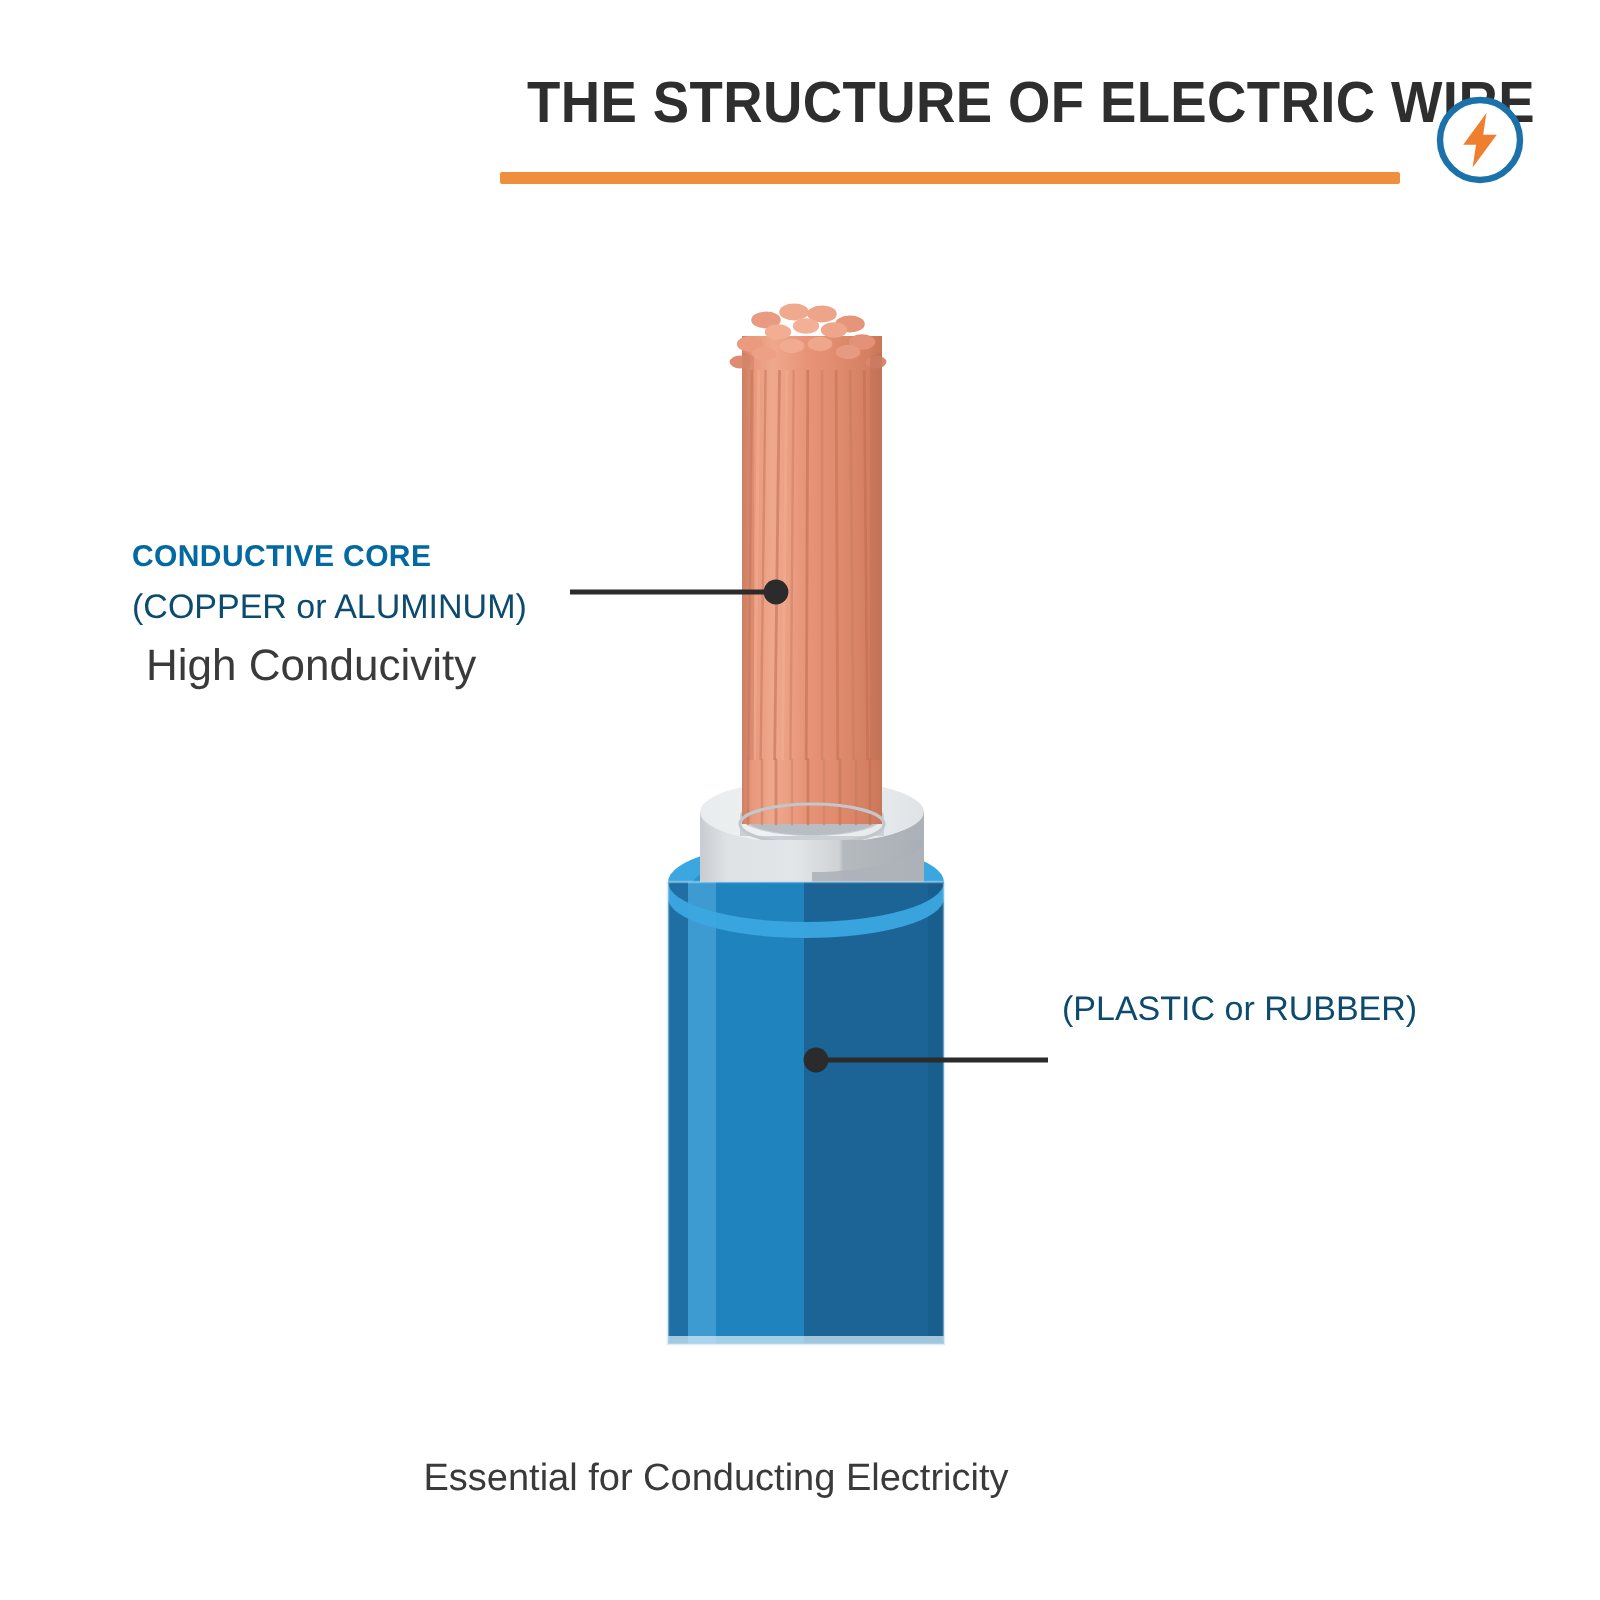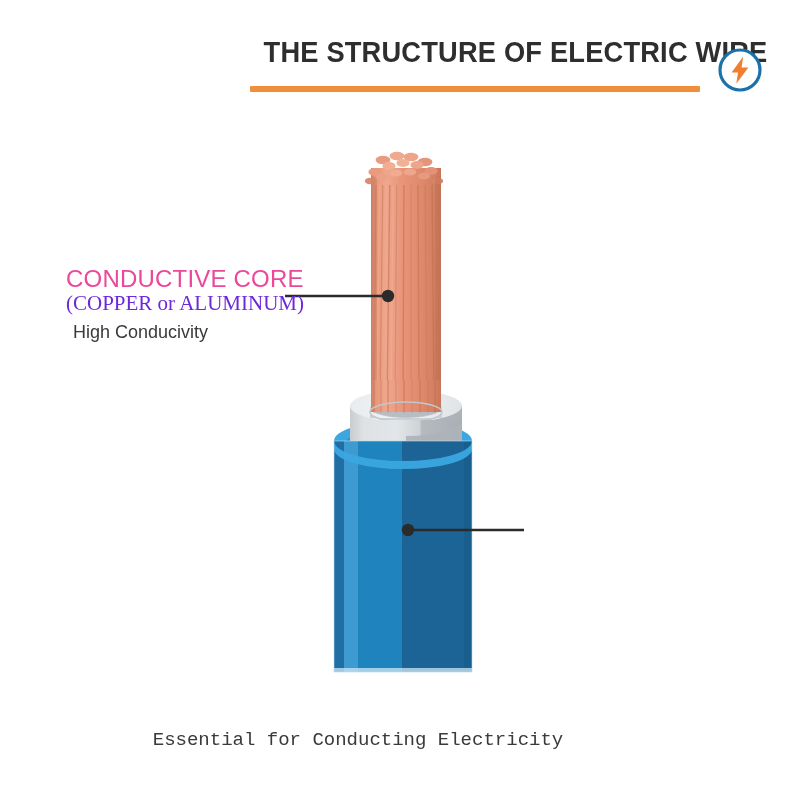--- a/index.html
+++ b/index.html
@@ -68,37 +68,37 @@
     width: 800px;
     height: 800px;
   }
 
   
   .callout {
     position: absolute;
   }
   .callout .heading {
     font-family: "Liberation Sans Narrow", "Liberation Sans", sans-serif;
-    font-weight: normal;
-    font-size: 24px;
-    color: #ec4899;
+    font-weight: bold;
+    font-size: 15px;
+    color: #0369a1;
     letter-spacing: 0.2px;
     white-space: nowrap;
     line-height: 24px;
   }
   .callout .sub {
-    font-family: Liberation Serif, serif;
-    font-size: 21px;
-    color: #6d28d9;
+    font-family: Liberation Sans, sans-serif;
+    font-size: 17px;
+    color: #0c4a6e;
     white-space: nowrap;
     line-height: 25px;
   }
   .callout .note {
     font-family: "Liberation Sans Narrow", "Liberation Sans", sans-serif;
-    font-size: 18px;
+    font-size: 22px;
     color: #3a3a3a;
     white-space: nowrap;
     line-height: 27px;
     padding-top: 3px;
   }
   #callout-core {
     left: 66px;
     top: 267px;
     text-align: left;
   }
@@ -109,21 +109,21 @@
     text-align: left;
   }
 
   
   #footer-caption {
     position: absolute;
     left: 0;
     top: 729px;
     width: 716px;
     text-align: center;
-    font-family: Liberation Mono, monospace;
+    font-family: Liberation Sans, sans-serif;
     font-size: 19px;
     color: #3a3a3a;
   }
 </style>
 </head>
 <body>
 
 <div id="stage">
 
   <div id="header">
@@ -277,17 +277,18 @@
     </g>
   </svg>
 
   <div class="callout" id="callout-core">
     <div class="heading">CONDUCTIVE CORE</div>
     <div class="sub">(COPPER or ALUMINUM)</div>
     <div class="note">High Conducivity</div>
   </div>
 
   <div class="callout" id="callout-insulation">
+    <div class="sub">(PLASTIC or RUBBER)</div>
   </div>
 
   <div id="footer-caption">Essential for Conducting Electricity</div>
 
 </div>
 
 </body></html>

